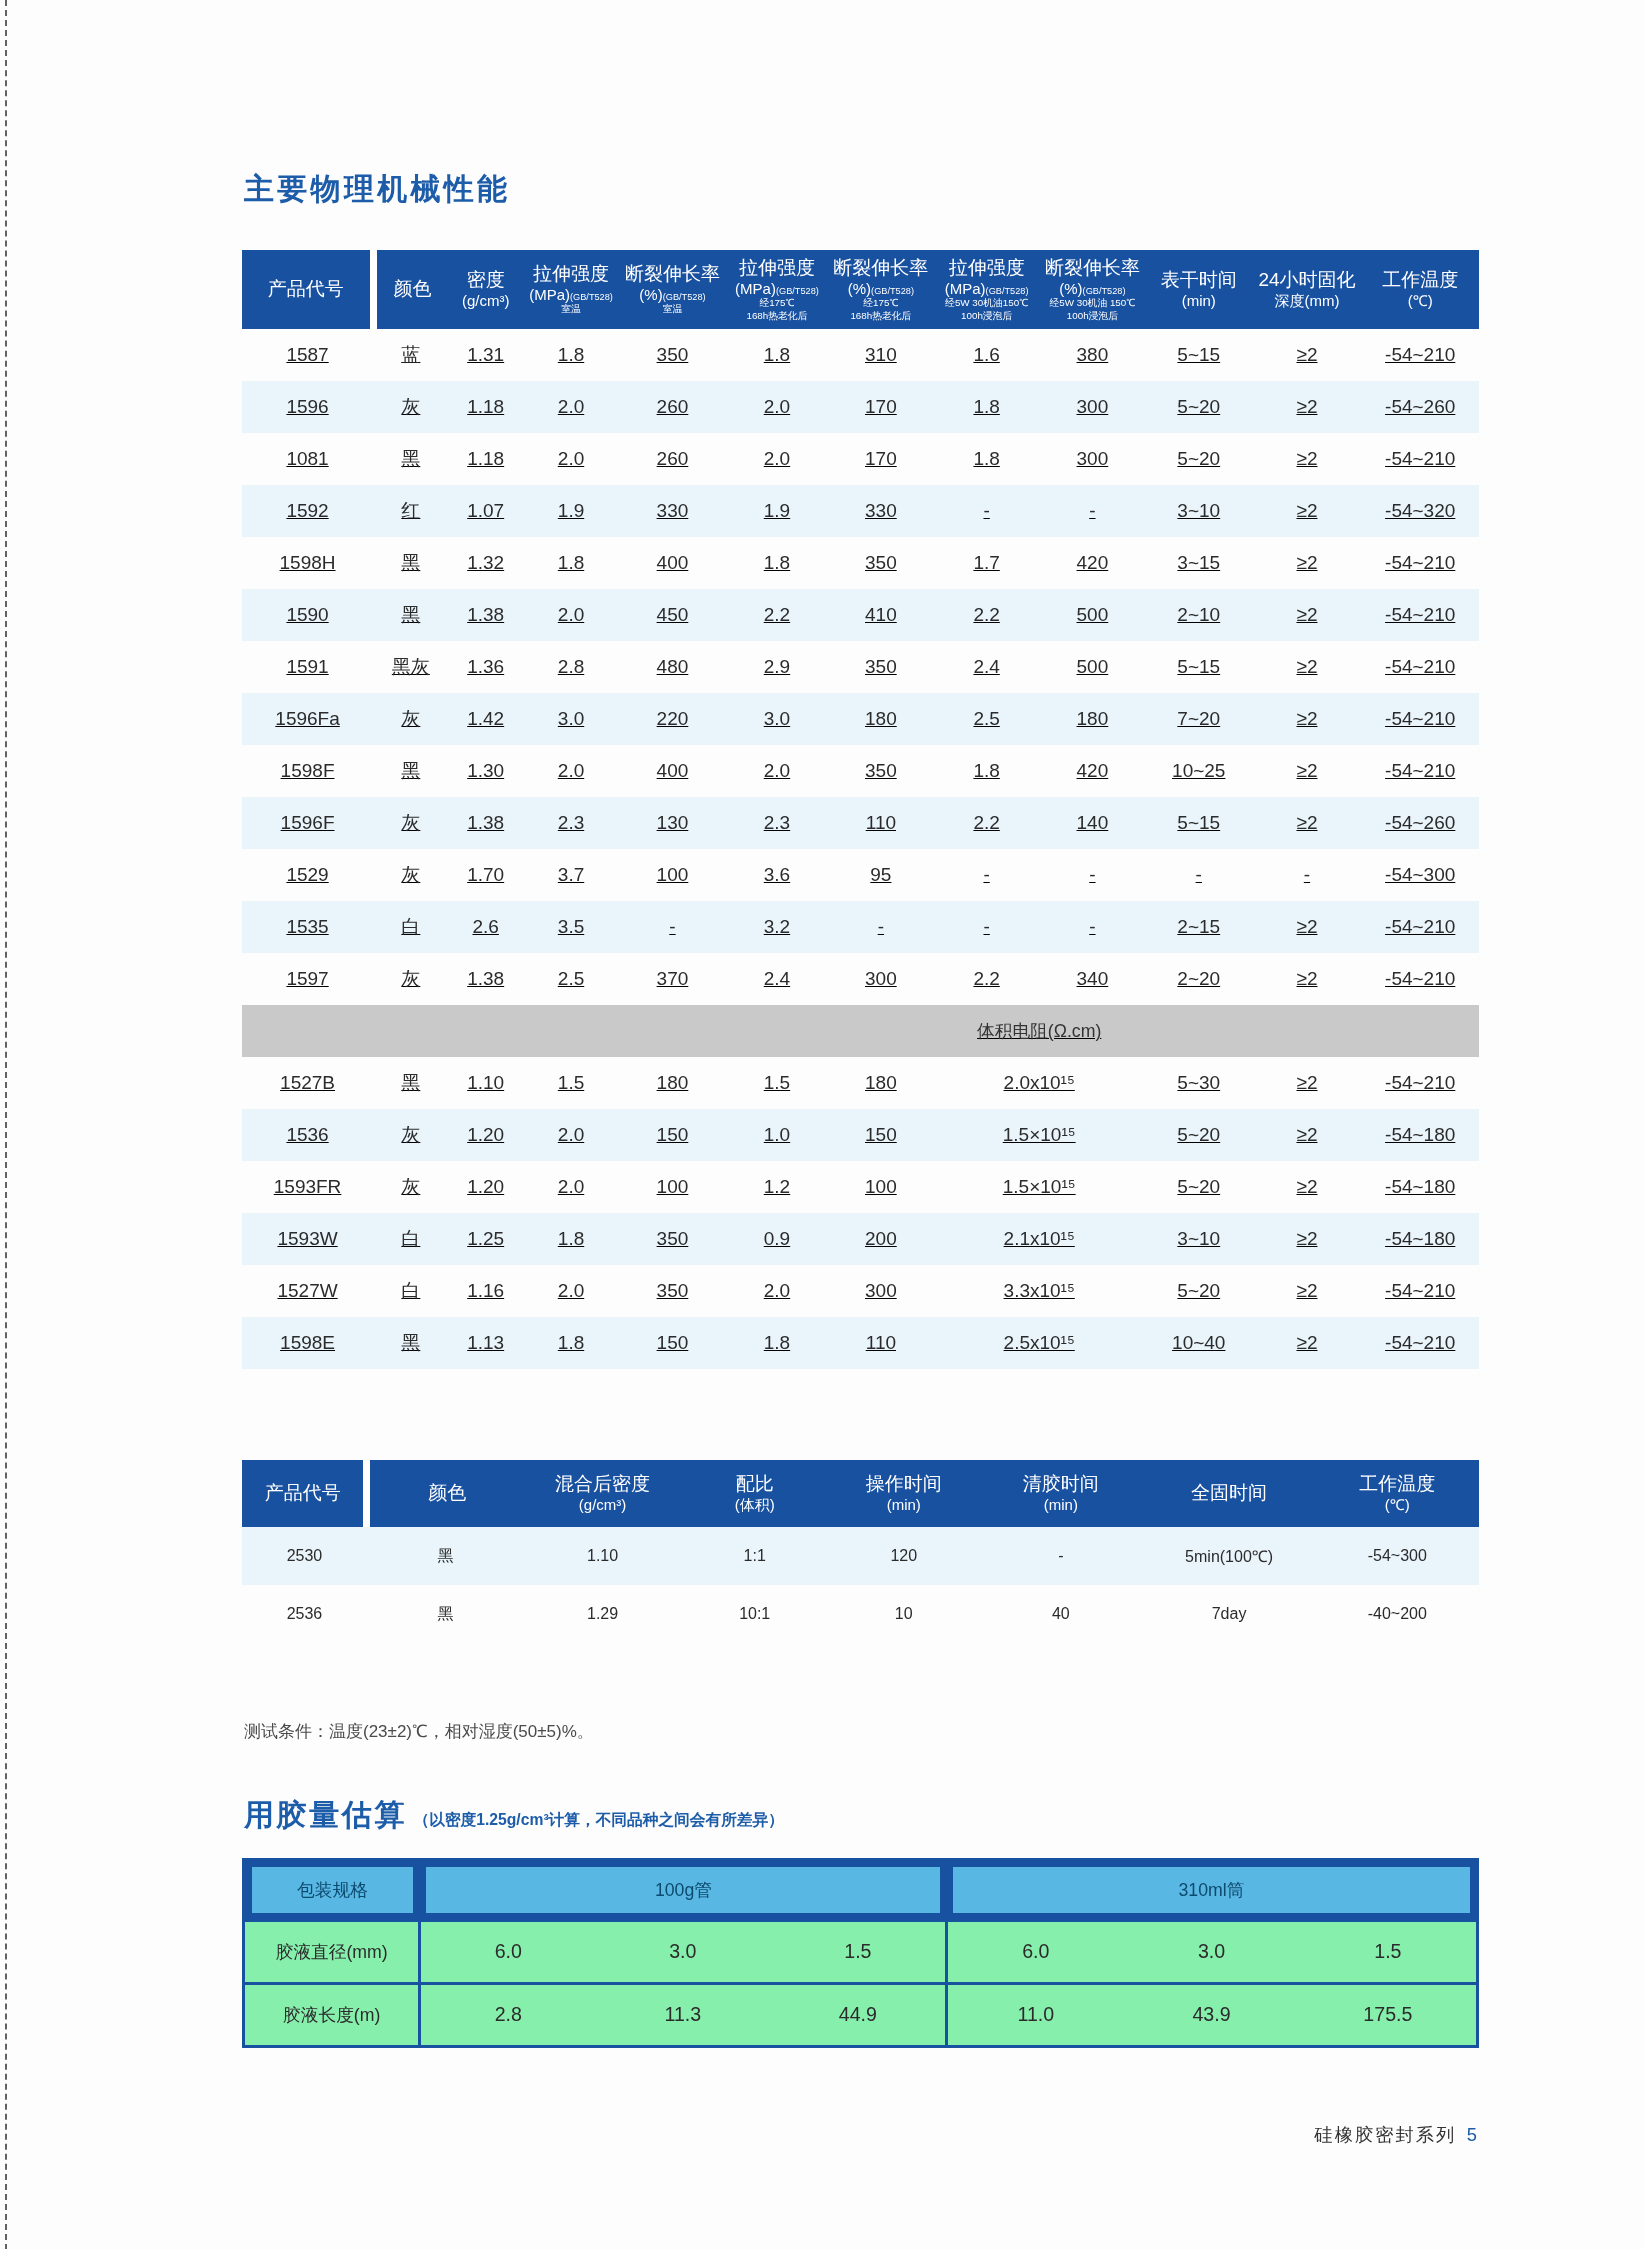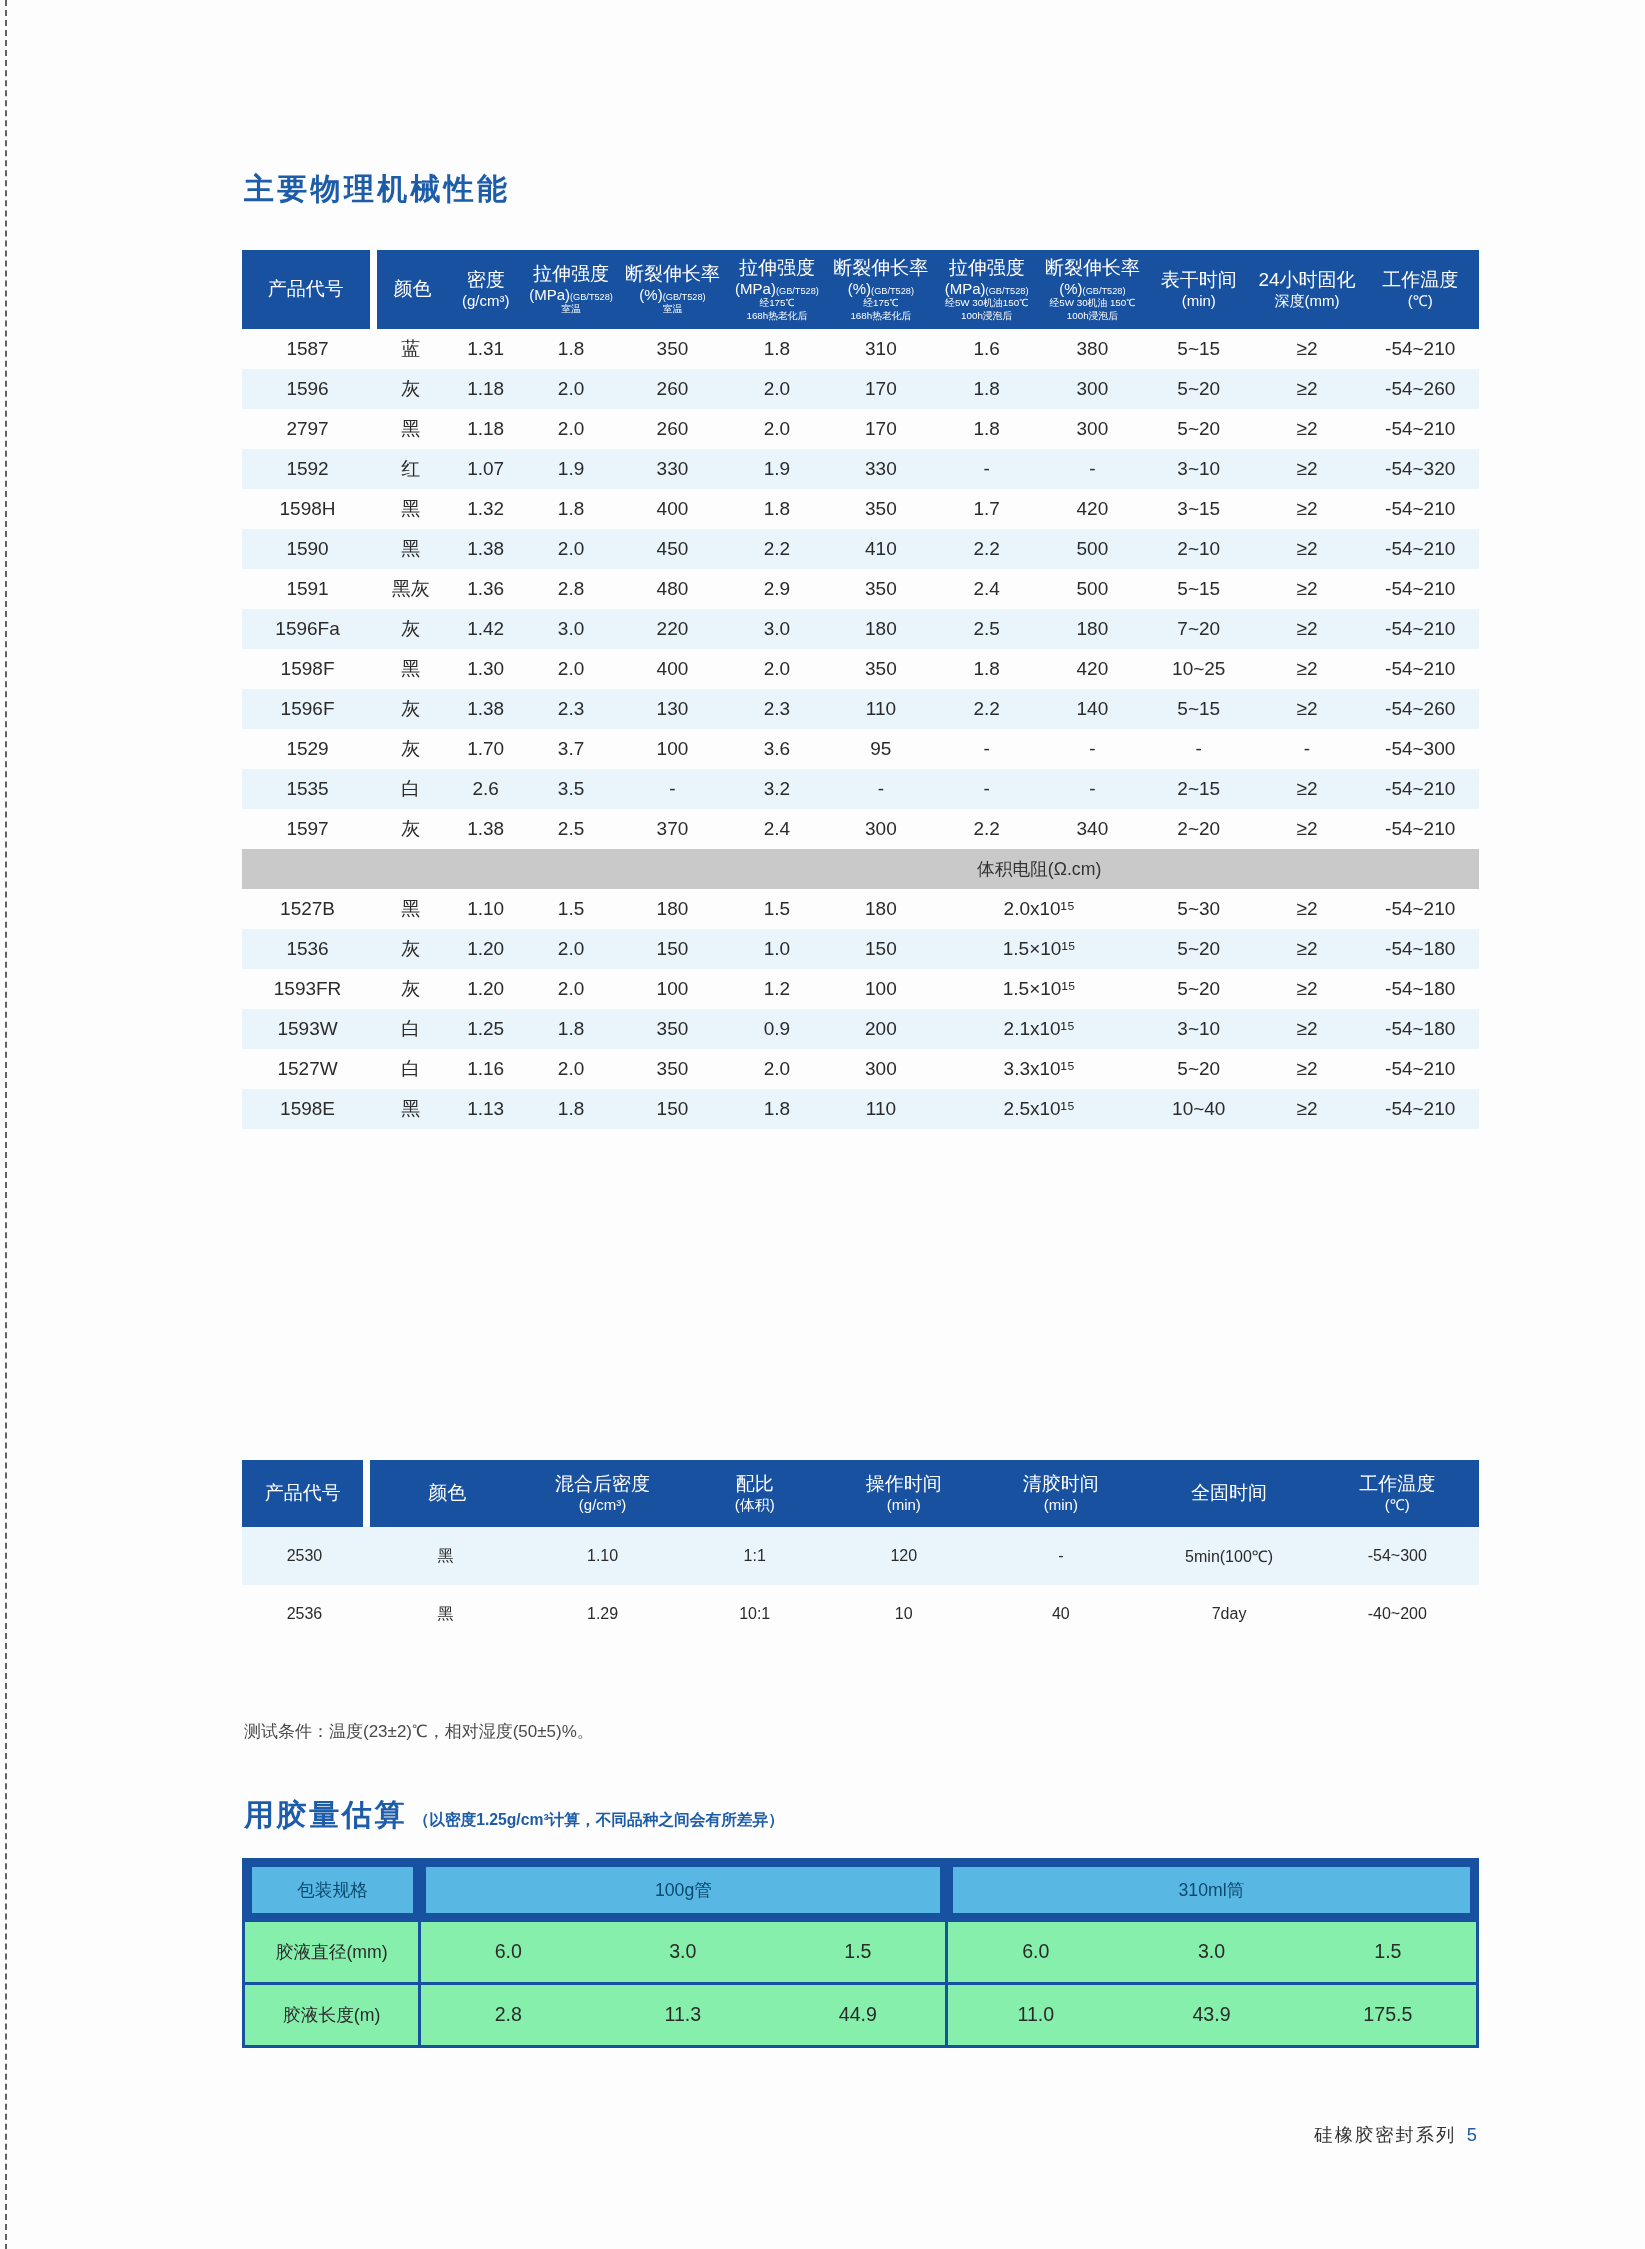--- a/index.html
+++ b/index.html
@@ -17,21 +17,21 @@
   table{border-collapse:collapse;table-layout:fixed;}
   .t1{position:absolute;left:242px;top:250px;width:1237px;}
   .t1 thead tr{height:79px;}
   .t1 th{background:var(--header_blue);color:#fff;font-weight:normal;vertical-align:middle;
         text-align:center;padding:2.6px 1.3px;}
   .t1 th:first-child, .t2 th:first-child{border-right:7.2px solid #fff;}
   .h-title{font-size:19px;line-height:1.2;white-space:pre-line;}
   .h-sub{font-size:15px;line-height:1.15;}
   .h-std{font-size:9.2px;}
   .h-note{font-size:9.8px;line-height:1.25;white-space:pre-line;}
-  .t1 tbody tr{height:40px;}
+  .t1 tbody tr{height:52px;text-decoration:underline;}
   .t1 td{text-align:center;font-size:19px;color:var(--text_dark);}
   tbody.stripe tr:nth-child(even){background:var(--row_alt_blue);}
   tr.band{height:46px;}
   tr.band td{background:var(--band_gray);color:#333;font-size:17.7px;text-align:center;}
   
   .t2{position:absolute;left:242px;top:1460px;width:1237px;}
   .t2 thead tr{height:67px;}
   .t2 th{background:var(--header_blue);color:#fff;font-weight:normal;vertical-align:middle;
         text-align:center;padding:2.6px 1.3px;}
   .t2 tbody tr{height:58px;}
@@ -162,21 +162,21 @@
           <td>260</td>
           <td>2.0</td>
           <td>170</td>
           <td>1.8</td>
           <td>300</td>
           <td>5~20</td>
           <td>≥2</td>
           <td>-54~260</td>
         </tr>
         <tr>
-          <td>2797</td>
+          <td>1081</td>
           <td>黑</td>
           <td>1.18</td>
           <td>2.0</td>
           <td>260</td>
           <td>2.0</td>
           <td>170</td>
           <td>1.8</td>
           <td>300</td>
           <td>5~20</td>
           <td>≥2</td>

